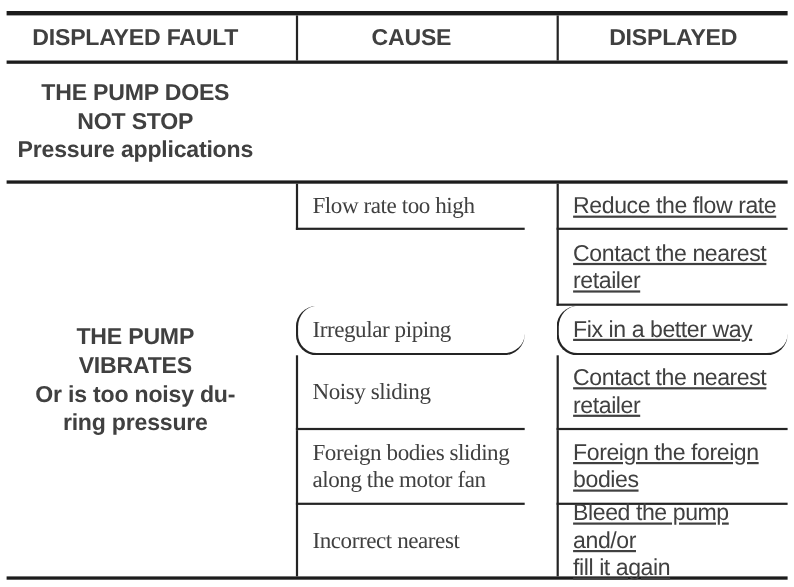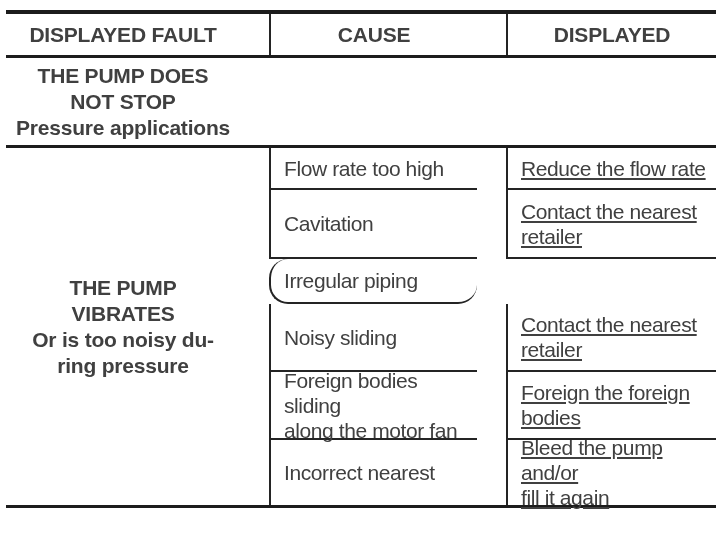--- a/index.html
+++ b/index.html
@@ -34,21 +34,21 @@
     display: grid;
     grid-template-columns: 234px 237px 239px;
   }
 
   .thead {
     height: 44px;
     border-bottom: 3px solid #1c1c1c;
   }
 
   .section1 {
-    height: 90px;
+    height: 109px;
     border-bottom: 3px solid #1c1c1c;
   }
 
   .section2 {
     display: grid;
     grid-template-columns: 234px 237px 239px;
     grid-template-rows: 42px 69px 45px 68px 68px 65px;
   }
 
   .cell {
@@ -72,21 +72,21 @@
 
   .body-cell {
     justify-content: flex-start;
     text-align: left;
     padding-left: 13px;
     padding-right: 6px;
   }
 
   
   .s2-fault { grid-column: 1; grid-row: 1 / span 6; }
-  .cause    { grid-column: 2; }
+  .cause    { grid-column: 2; font-family: Liberation Serif, serif; }
   .solution { grid-column: 3; text-decoration: underline; }
   .r1 { grid-row: 1; } .r2 { grid-row: 2; } .r3 { grid-row: 3; border-radius: 19px; }
   .r4 { grid-row: 4; } .r5 { grid-row: 5; } .r6 { grid-row: 6; }
   .sep { border-bottom: 2px solid #242424; }
 </style>
 </head>
 <body>
 
 <div class="page">
   <div class="trouble-table">
@@ -105,25 +105,25 @@
 
     <div class="section2">
       <div class="cell fault s2-fault">THE PUMP
 VIBRATES
 Or is too noisy du-
 ring pressure</div>
 
       <div class="cell body-cell col2 cause r1 sep">Flow rate too high</div>
       <div class="cell body-cell col3 solution r1 sep">Reduce the flow rate</div>
 
-      <div class="cell body-cell col2 cause r2 sep">Cavitation</div>
       <div class="cell body-cell col3 solution r2 sep">Contact the nearest
 retailer</div>
 
       <div class="cell body-cell col2 cause r3 sep">Irregular piping</div>
+      <div class="cell body-cell col3 solution r3 sep">Fix in a better way</div>
 
       <div class="cell body-cell col2 cause r4 sep">Noisy sliding</div>
       <div class="cell body-cell col3 solution r4 sep">Contact the nearest
 retailer</div>
 
       <div class="cell body-cell col2 cause r5 sep">Foreign bodies sliding
 along the motor fan</div>
       <div class="cell body-cell col3 solution r5 sep">Foreign the foreign
 bodies</div>
 

